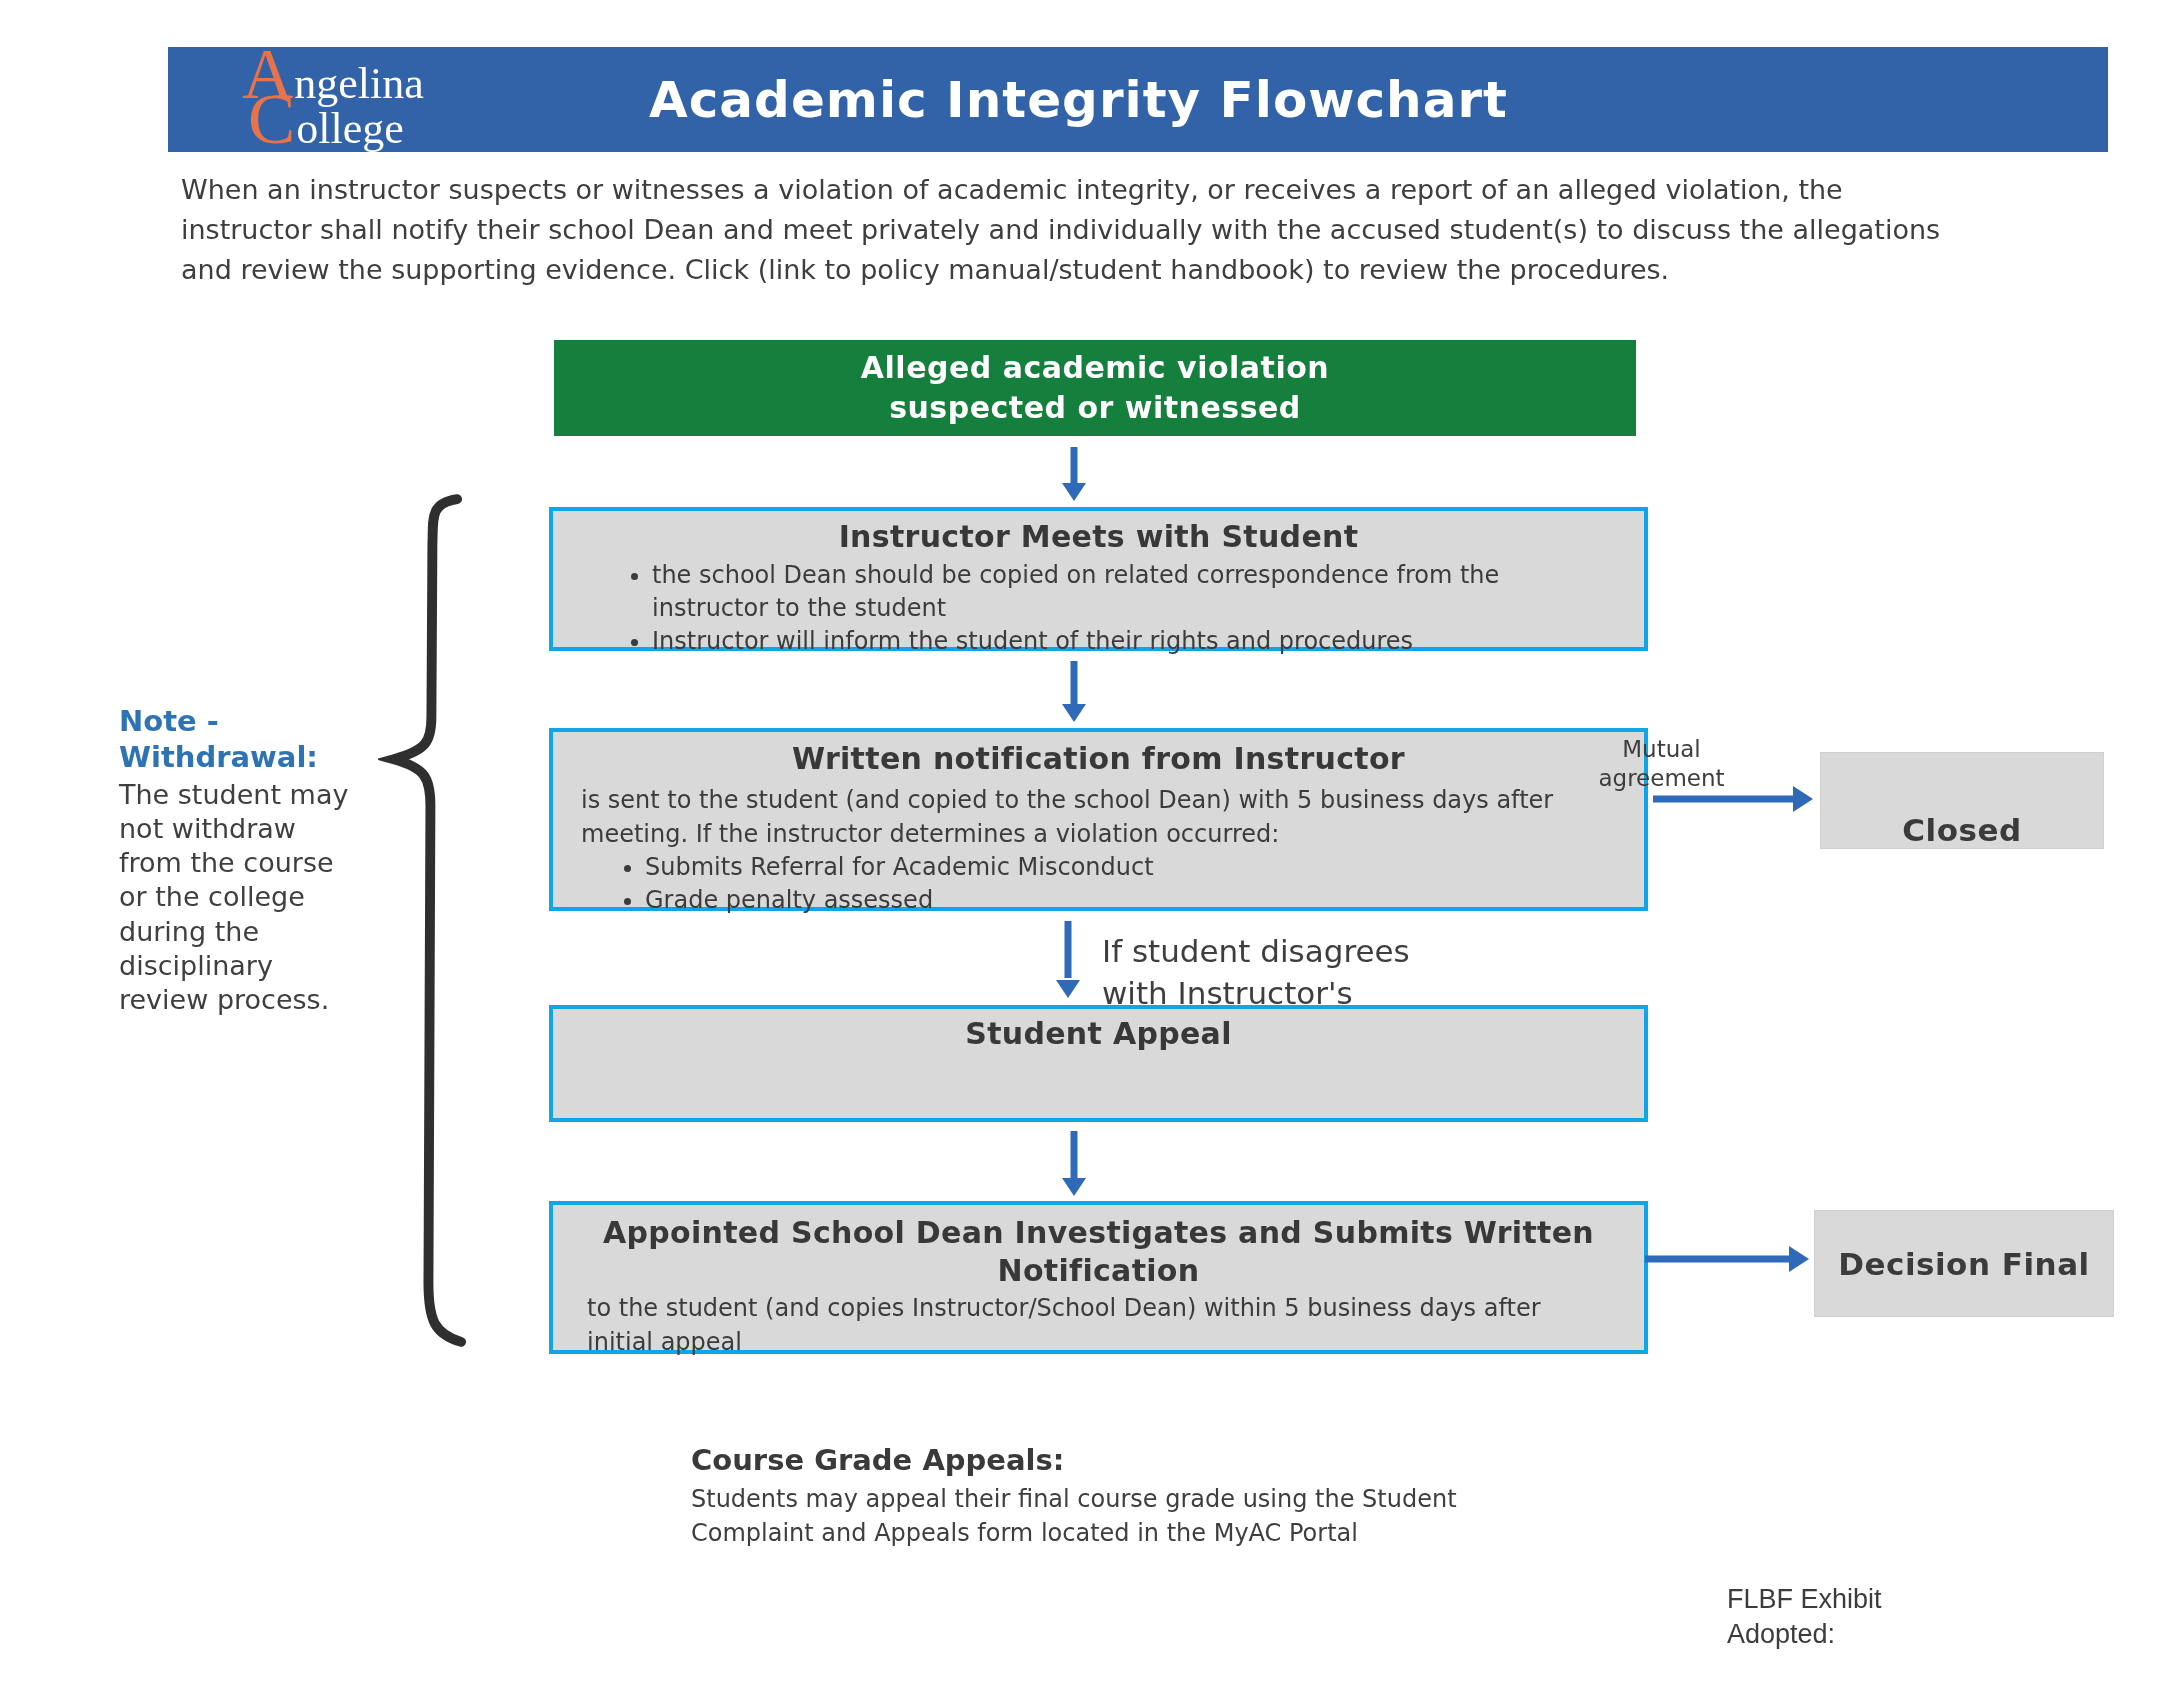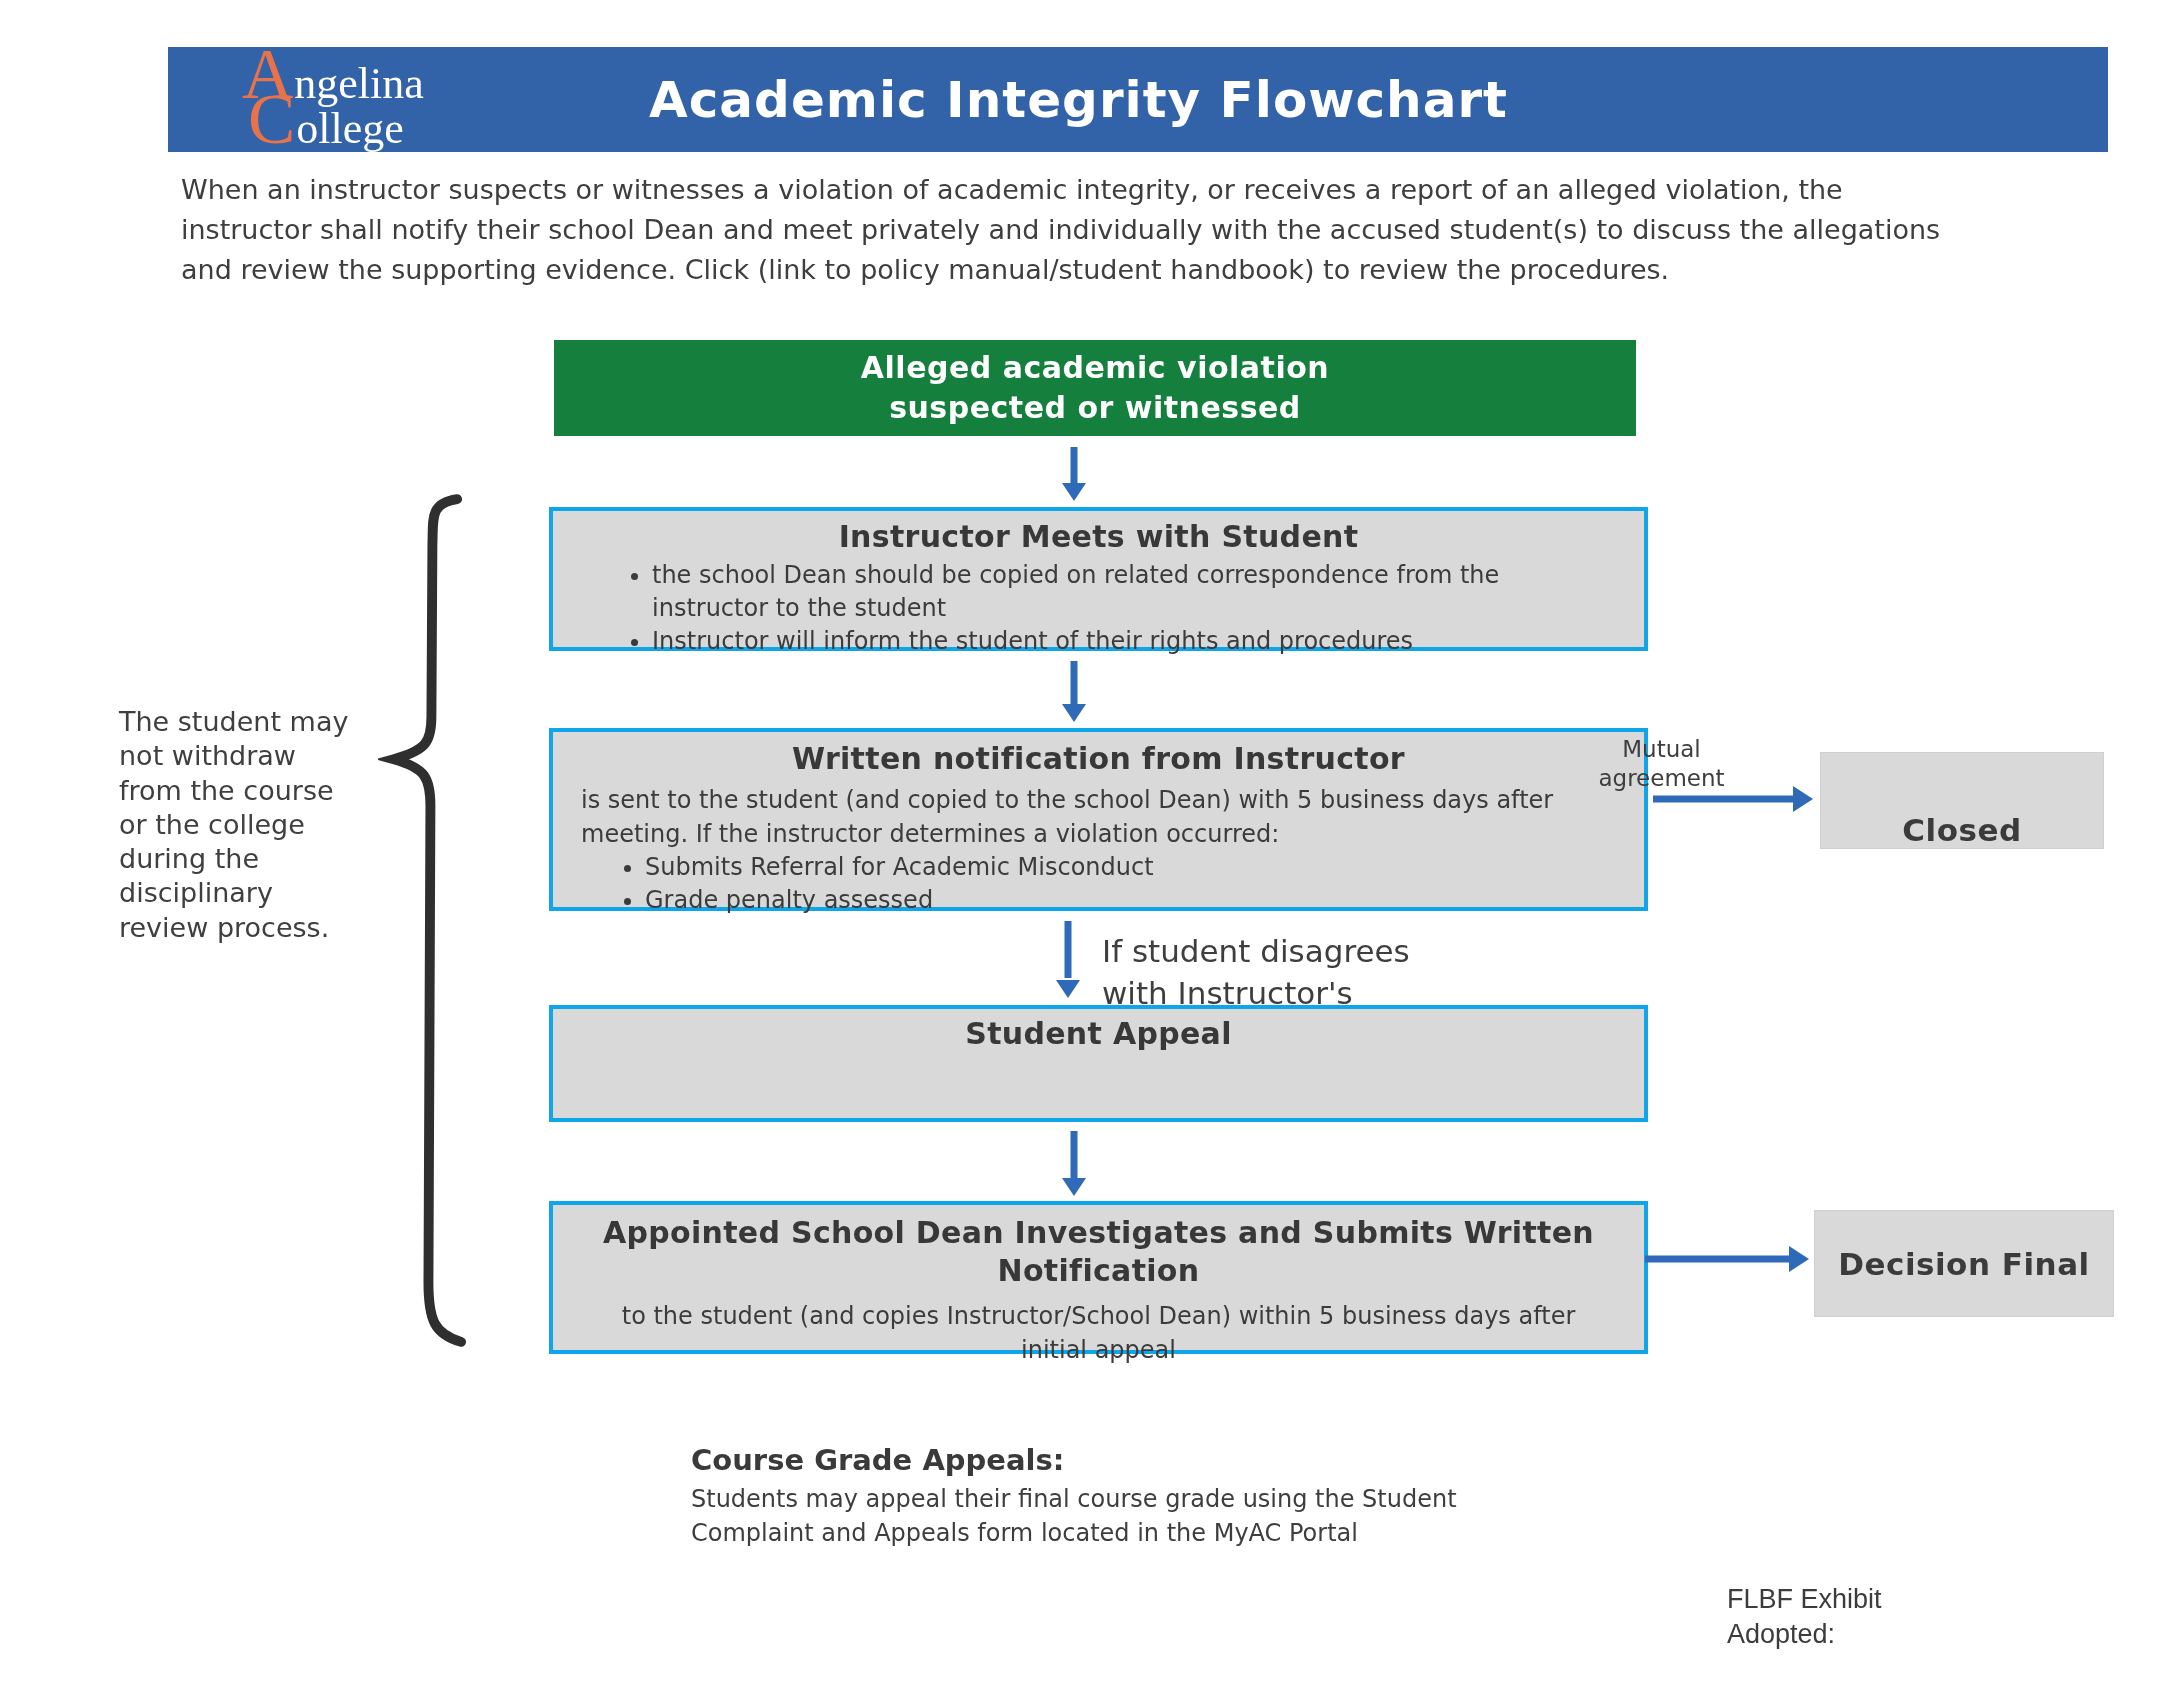--- a/index.html
+++ b/index.html
@@ -28,21 +28,21 @@
   .graybox h2{margin:0;text-align:center;font-size:30px;font-weight:bold;letter-spacing:0.3px;color:#383838;}
   .box1{left:549px;top:507px;width:1099px;height:144px;padding-top:8px;}
   .box1 ul{margin:5px 119px 0 71px;padding-left:28px;font-size:24px;line-height:1.38;}
   .box2{left:549px;top:728px;width:1099px;height:183px;padding:9px 28px;}
   .box2 .body{font-size:24px;line-height:1.4;margin-top:8px;}
   .box2 ul{margin:0 0 0 38px;padding-left:26px;font-size:24px;line-height:1.38;}
   .box3{left:549px;top:1005px;width:1099px;height:117px;padding-top:7px;}
   .box3 .body{font-size:24px;line-height:1.42;text-align:center;max-width:802px;margin:4px auto 0;}
   .box4{left:549px;top:1201px;width:1099px;height:153px;padding:9px 34px;}
   .box4 h2{line-height:1.25;}
-  .box4 .body{font-size:24px;line-height:1.4;text-align:center;margin-top:11px;}
+  .box4 .body{font-size:24px;line-height:1.4;margin-top:3px;}
   .endbox{position:absolute;background:#d9d9d9;border:1px solid #cfcfcf;box-sizing:border-box;
           display:flex;align-items:center;justify-content:center;
           font-size:31px;font-weight:bold;color:#3b3b3b;letter-spacing:0.5px;}
   .closed{left:1820px;top:752px;width:284px;height:97px;align-items:flex-end;}
   .decision{left:1814px;top:1210px;width:300px;height:107px;}
 
   
   .arr-v{position:absolute;width:24px;}
   .arr-v .stem{position:absolute;left:50%;transform:translateX(-50%);top:0;width:7px;background:#2f6ab8;}
   .arr-v .head{position:absolute;left:50%;transform:translateX(-50%);bottom:0;width:0;height:0;
@@ -157,20 +157,21 @@
 
   <div class="arr-h" style="left:1645px;top:1246px;width:164px;">
     <div class="stem" style="width:145px;"></div>
       <div class="head"></div>
   </div>
   <div class="endbox decision">
     <span>Decision Final</span>
   </div>
 
   <aside class="note">
+    <div class="heading">Note - Withdrawal:</div>
     <div class="body">The student may not withdraw from the course or the college during the disciplinary review process.</div>
   </aside>
 
   <svg class="brace" width="91" height="859" viewBox="0 0 92 868">
     <path d="M 80 8 C 52 12, 56 28, 55 54 L 54 228 C 54 254, 48 262, 16 271 C 48 280, 53 290, 53 318 L 51 800 C 51 838, 57 852, 84 860" fill="none" stroke="#2f2f2f" stroke-width="10" stroke-linecap="round"></path>
   </svg>
 
   <div class="cga">
     <div class="heading">Course Grade Appeals:</div>
     <div class="body">Students may appeal their final course grade using the Student Complaint and Appeals form located in the MyAC Portal</div>

